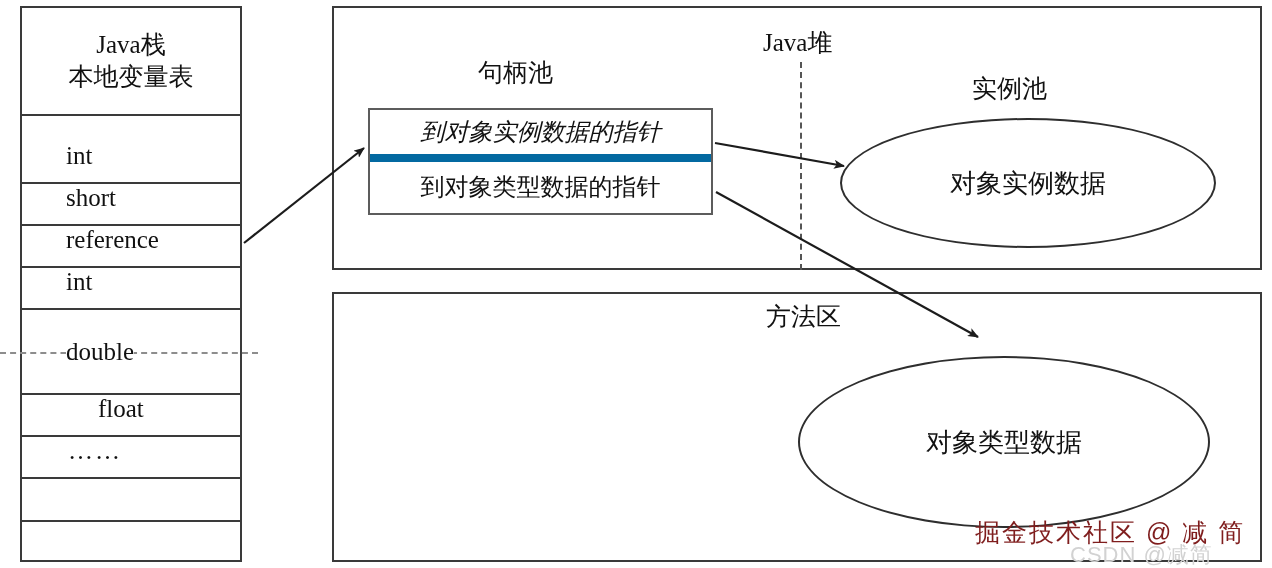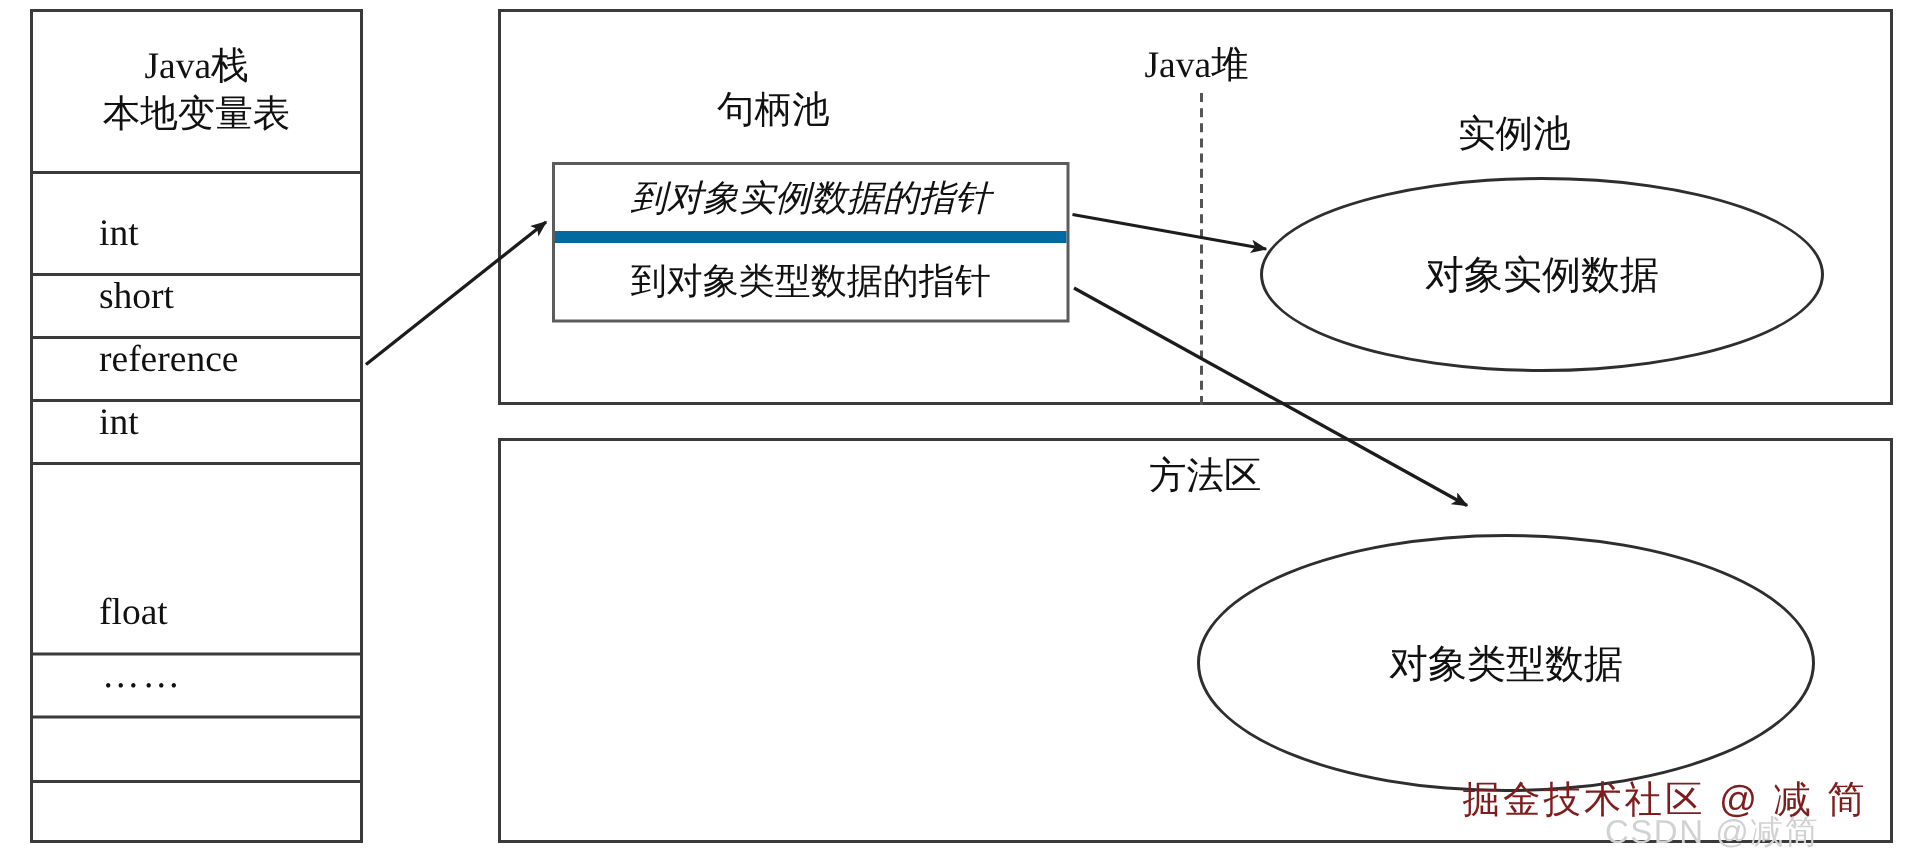--- a/index.html
+++ b/index.html
@@ -220,22 +220,26 @@
     </div>
 
     <div class="stack-row" style="top:218px;height:42px;">
       <span class="slot-label">reference</span>
     </div>
 
     <div class="stack-row" style="top:260px;height:42px;">
       <span class="slot-label">int</span>
     </div>
 
-
-    <div class="stack-row" style="top:387px;height:42px;">
+    <div class="stack-row double" style="top:302px;height:85px;">
+      <div class="dashed-split"></div>
+      <span class="slot-label">double</span>
+    </div>
+
+    <div class="stack-row" style="top:387px;height:42px;padding-left:32px;">
       <span class="slot-label">float</span>
     </div>
 
     <div class="stack-row dots" style="top:429px;height:42px;">
       <span class="slot-label">……</span>
     </div>
 
     <div class="stack-row" style="top:471px;height:43px;">
       <span class="slot-label"></span>
     </div>

